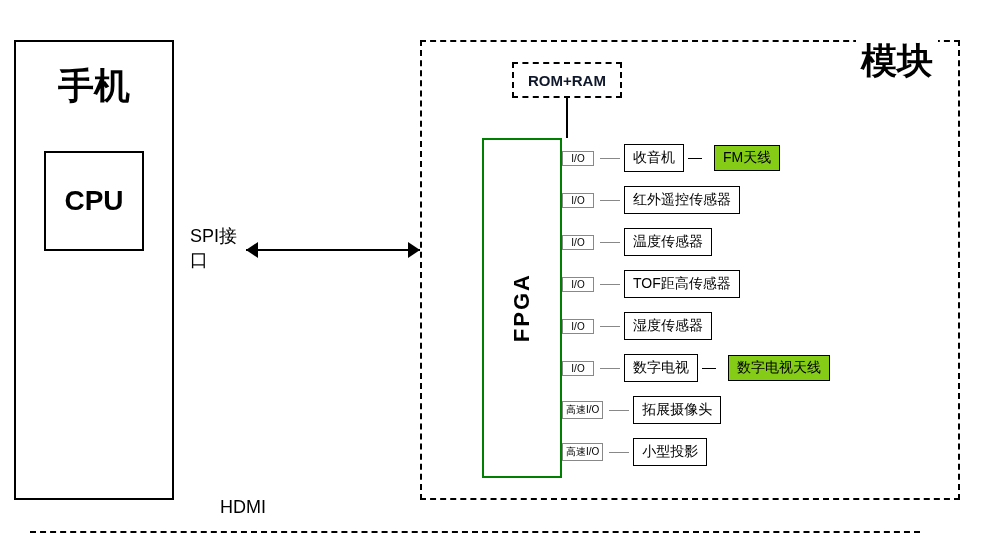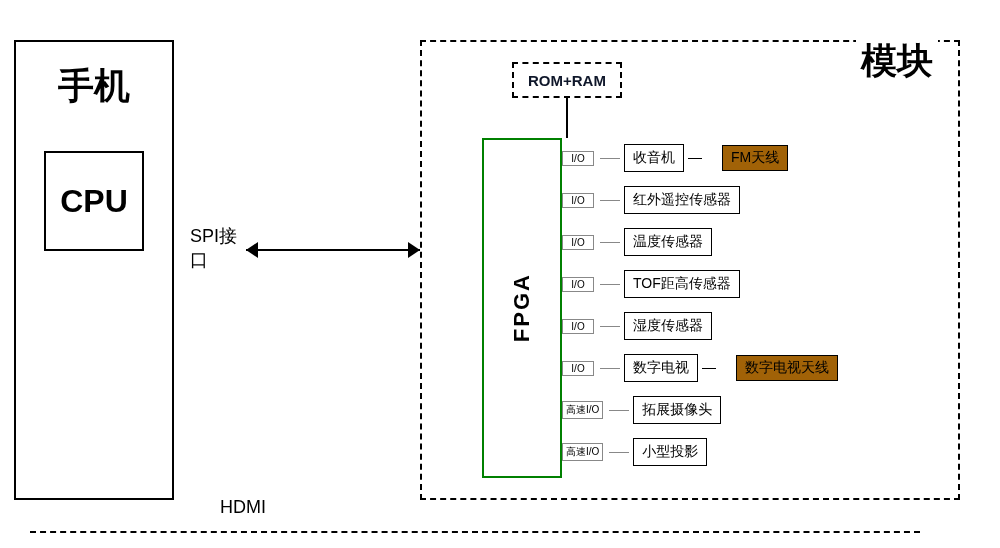--- a/index.html
+++ b/index.html
@@ -46,21 +46,21 @@
       width: 100px;
       height: 100px;
       border: 2px solid #000;
       display: flex;
       align-items: center;
       justify-content: center;
       margin-top: 40px;
     }
 
     .cpu-label {
-      font-size: 32px;
+      font-size: 28px;
       font-weight: bold;
       color: #000;
       text-align: right;
     }
 
     
     .module-block {
       position: absolute;
       left: 420px;
       top: 40px;
@@ -243,22 +243,22 @@
       white-space: nowrap;
       background: #fff;
     }
 
     .io-extra-box {
       border: 1px solid #000;
       padding: 3px 8px;
       font-size: 14px;
       color: #000;
       white-space: nowrap;
-      background: #a16207;
-      margin-left: 20px;
+      background: #84cc16;
+      margin-left: 12px;
       text-align: center;
     }
   </style>
 </head>
 <body>
 
 <div class="diagram-container">
 
   <div class="phone-block">
     <span class="phone-title">手机</span>

